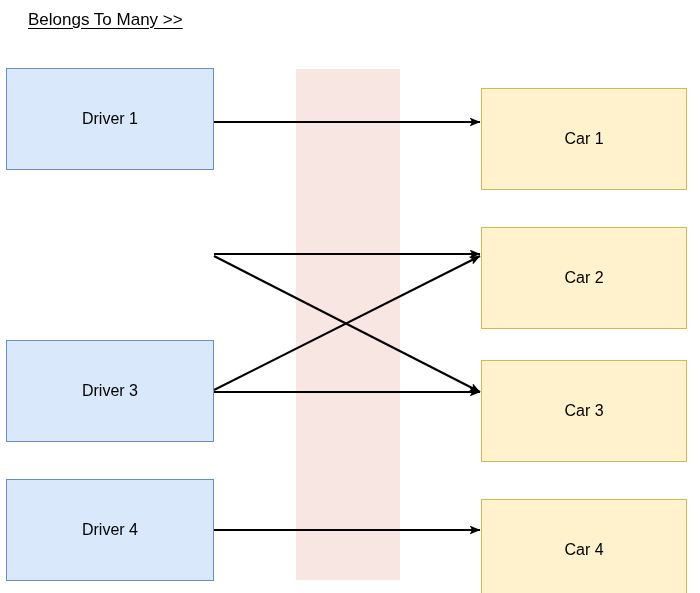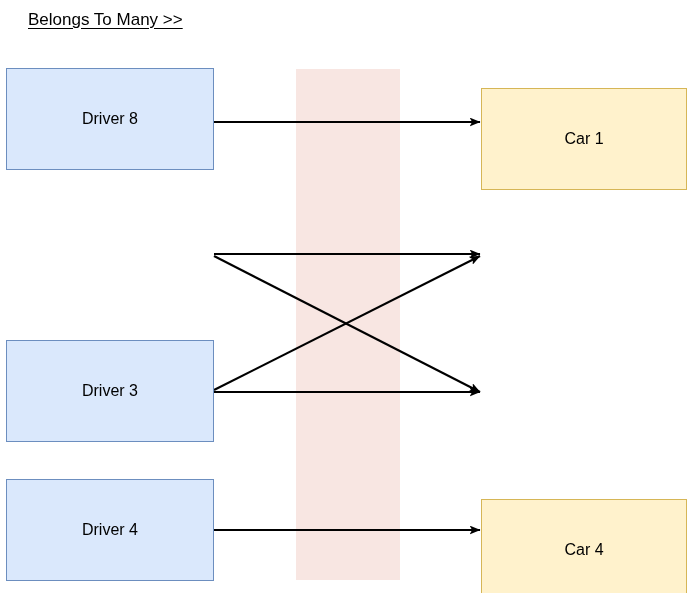--- a/index.html
+++ b/index.html
@@ -103,29 +103,35 @@
     <line x1="214" y1="256" x2="480" y2="392" marker-end="url(#arrowhead)"></line>
 
     <line x1="214" y1="390" x2="480" y2="256" marker-end="url(#arrowhead)"></line>
 
     <line x1="214" y1="392" x2="480" y2="392" marker-end="url(#arrowhead)"></line>
 
     <line x1="214" y1="530" x2="480" y2="530" marker-end="url(#arrowhead)"></line>
   </svg>
 
   <div class="node node-driver row-1">
-    <span>Driver 8</span>
+    <span>Driver 1</span>
   </div>
   <div class="node node-driver row-3">
     <span>Driver 3</span>
   </div>
   <div class="node node-driver row-4">
     <span>Driver 4</span>
   </div>
 
   <div class="node node-car row-1">
     <span>Car 1</span>
   </div>
+  <div class="node node-car row-2">
+    <span>Car 2</span>
+  </div>
+  <div class="node node-car row-3">
+    <span>Car 3</span>
+  </div>
   <div class="node node-car row-4">
     <span>Car 4</span>
   </div>
 
 </div>
 
 </body></html>

